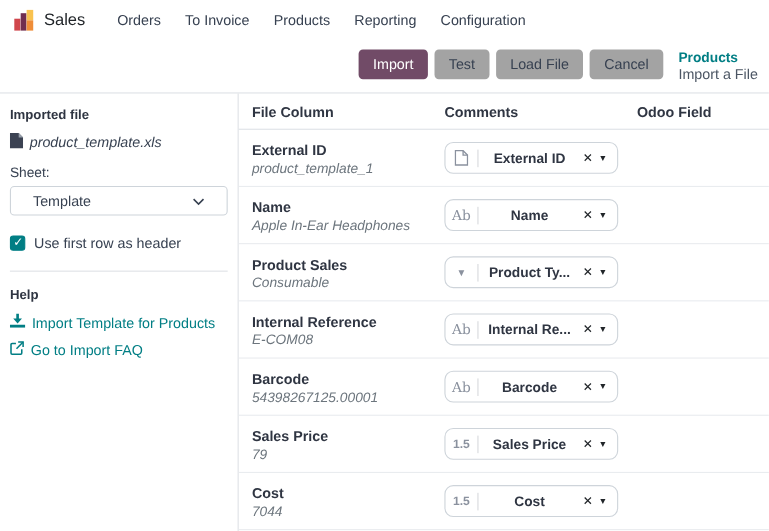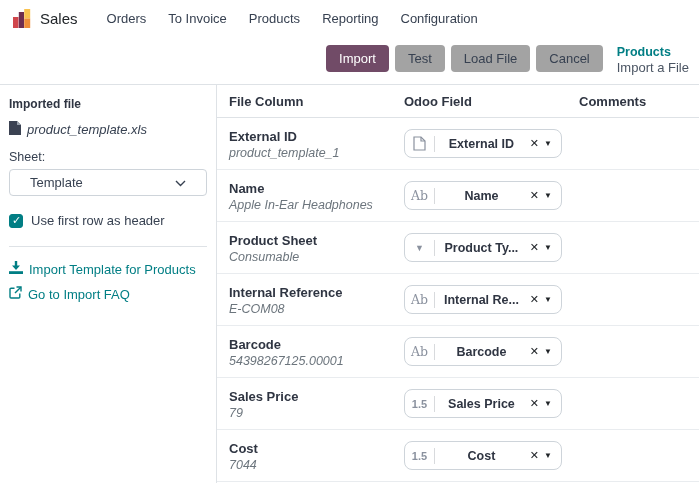--- a/index.html
+++ b/index.html
@@ -108,20 +108,21 @@
           <svg width="11" height="7" viewBox="0 0 11 7" fill="none" stroke="#374151" stroke-width="1.4">
               <path d="M1 1 l4.5 4.5 L10 1"></path>
             </svg>
         </span>
       </div>
       <div class="checkbox-row">
         <span class="checkbox checked"></span>
         <span>Use first row as header</span>
       </div>
       <hr class="side-divider">
+      <div class="side-heading">Help</div>
       <a class="side-link">
         <span>
           <svg width="14" height="13" viewBox="0 0 14 13" fill="#017E84">
               <path d="M5.8 0 h2.4 v4.6 h2.8 L7 9 3 4.6 h2.8 z"></path>
               <path d="M0 10.2 h14 v2.8 h-14 z"></path>
             </svg>
         </span>
         <span>Import Template for Products</span>
       </a>
       <a class="side-link">
@@ -132,22 +133,22 @@
               <path d="M11.8 1.2 L6 7"></path>
             </svg>
         </span>
         <span>Go to Import FAQ</span>
       </a>
     </div>
 
     <div class="main">
       <div class="thead">
         <div>File Column</div>
+        <div>Comments</div>
         <div>Odoo Field</div>
-        <div>Comments</div>
       </div>
       <div>
   <div class="trow">
     <div>
       <div class="col-name">External ID</div>
       <div class="col-sample">product_template_1</div>
     </div>
     <div>
       <div class="field-widget">
         <span class="fw-icon">
@@ -177,21 +178,21 @@
         <span class="fw-label">Name</span>
         <span class="fw-x">✕</span>
         <span class="fw-caret">▼</span>
       </div>
     </div>
     <div></div>
   </div>
 
   <div class="trow">
     <div>
-      <div class="col-name">Product Sheet</div>
+      <div class="col-name">Product Sales</div>
       <div class="col-sample">Consumable</div>
     </div>
     <div>
       <div class="field-widget">
         <span class="fw-icon glyph-caret">▼</span>
         <span class="fw-divider"></span>
         <span class="fw-label">Product Ty...</span>
         <span class="fw-x">✕</span>
         <span class="fw-caret">▼</span>
       </div>

